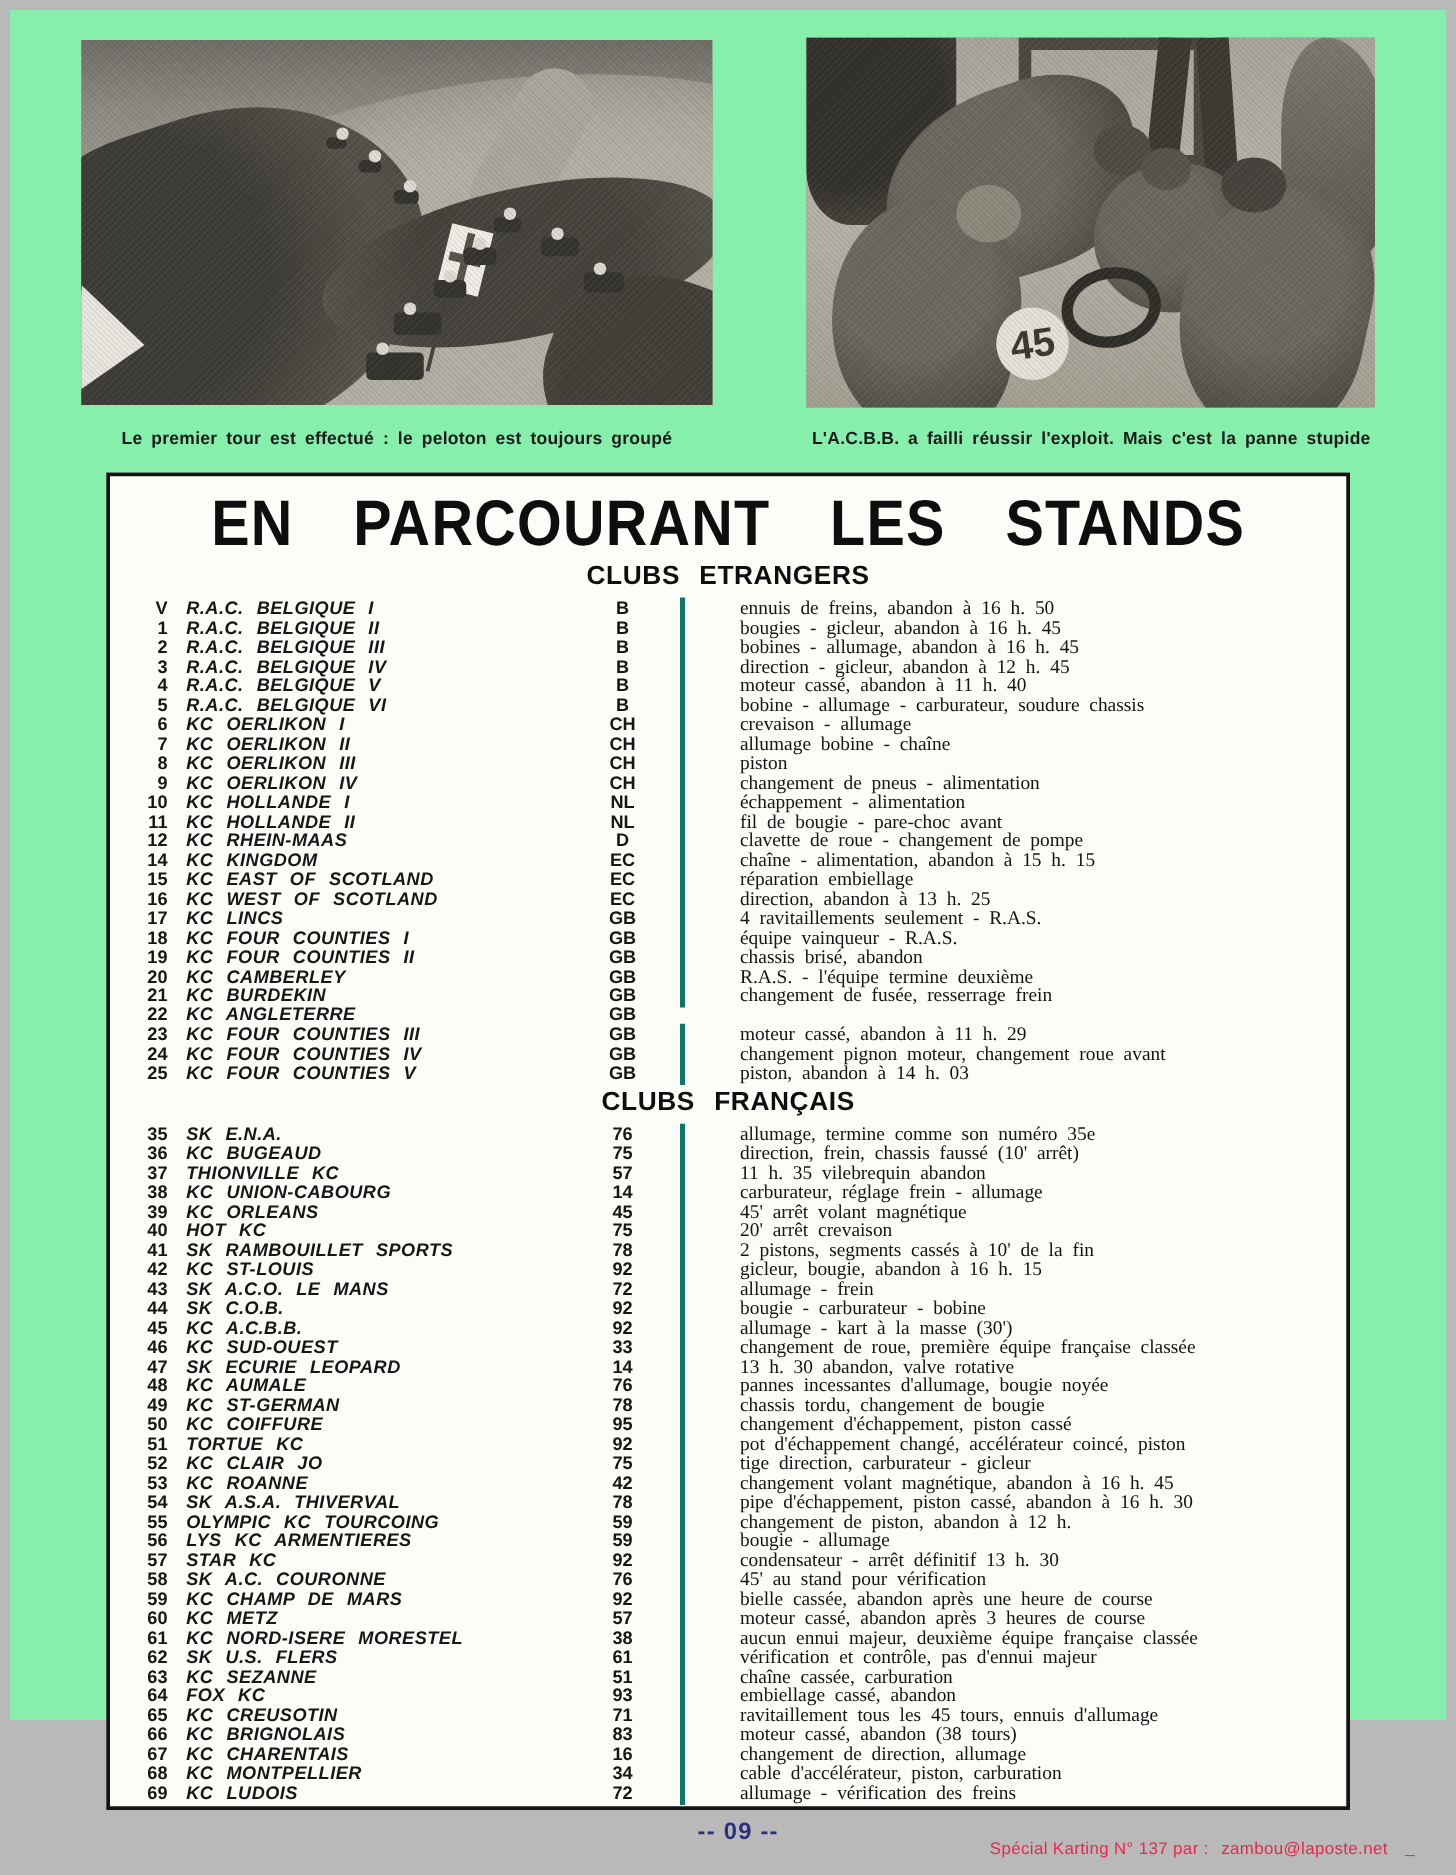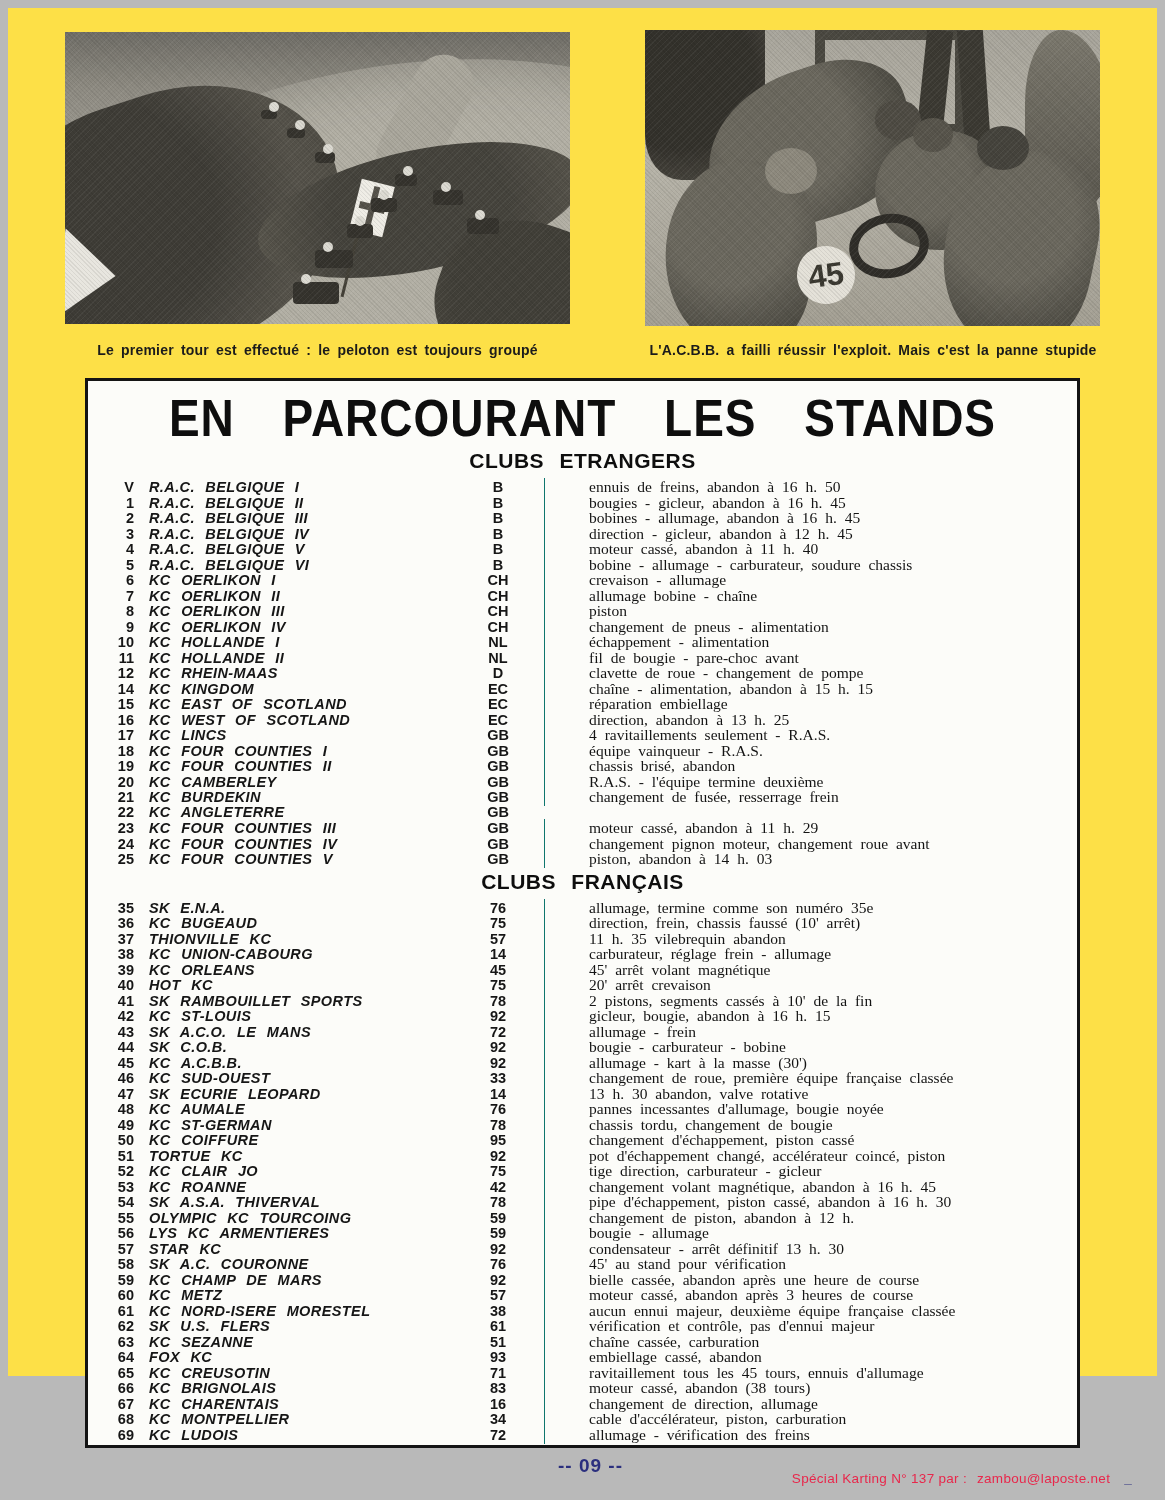--- a/index.html
+++ b/index.html
@@ -4,21 +4,21 @@
 <style>
   html,body{margin:0;padding:0;}
   body{
     width:1165px;height:1500px;position:relative;
     background:#b9b9b9;
     font-family:"Liberation Sans",sans-serif;
     overflow:hidden;
   }
   .page{
     position:absolute;left:8px;top:8px;width:1149px;height:1368px;
-    background:#fde047;
+    background:#86efac;
   }
   
   .photo{position:absolute;overflow:hidden;background:#9a978f;}
   .photo-left{left:57px;top:24px;width:505px;height:292px;}
   .photo-right{left:637px;top:22px;width:455px;height:296px;}
   .grain{position:absolute;inset:0;pointer-events:none;
     background:
       repeating-linear-gradient(45deg,rgba(0,0,0,.07) 0 1px,transparent 1px 3px),
       repeating-linear-gradient(-45deg,rgba(255,255,255,.05) 0 1px,transparent 1px 4px);
   }
@@ -80,21 +80,21 @@
     border:3px solid #141414;background:#fcfcf9;}
   .box-title{margin-top:10px;text-align:center;font-weight:bold;font-size:46px;color:#0e0e0e;
     letter-spacing:1px;word-spacing:34px;transform:scaleY(1.12);white-space:nowrap;}
   .section-heading{text-align:center;font-weight:bold;font-size:21px;color:#0e0e0e;
     letter-spacing:.5px;word-spacing:9px;margin:4px 0 5px 0;}
   .trow{display:grid;grid-template-columns:46px 318px 92px 1fr;height:15.5px;align-items:center;}
   .c-num{text-align:right;font-weight:bold;font-size:14.5px;color:#161616;}
   .c-club{padding-left:15px;font-weight:bold;font-size:14.5px;color:#161616;
     letter-spacing:.4px;word-spacing:6px;white-space:nowrap;font-style:italic;}
   .c-code{text-align:center;font-weight:bold;font-size:14.5px;color:#161616;}
-  .c-desc{border-left:1px solid #0f766e;height:100%;display:flex;align-items:center;
+  .c-desc{border-left:4px solid #0f766e;height:100%;display:flex;align-items:center;
     padding-left:44px;font-family:"Liberation Serif",serif;font-size:15.5px;color:#141414;
     word-spacing:4px;white-space:nowrap;}
   
   .page-number{position:absolute;left:0;top:1447px;width:1165px;text-align:center;
     font-weight:bold;font-size:19px;letter-spacing:1px;color:#2b2f7e;}
   .footer-credit{position:absolute;right:25px;top:1463px;font-size:13.5px;color:#e8274b;
     letter-spacing:.3px;}
   .footer-credit .suffix{color:#2b2f7e;font-weight:bold;margin-left:14px;}
   .footer-credit .email{margin-left:10px;}
 </style>

